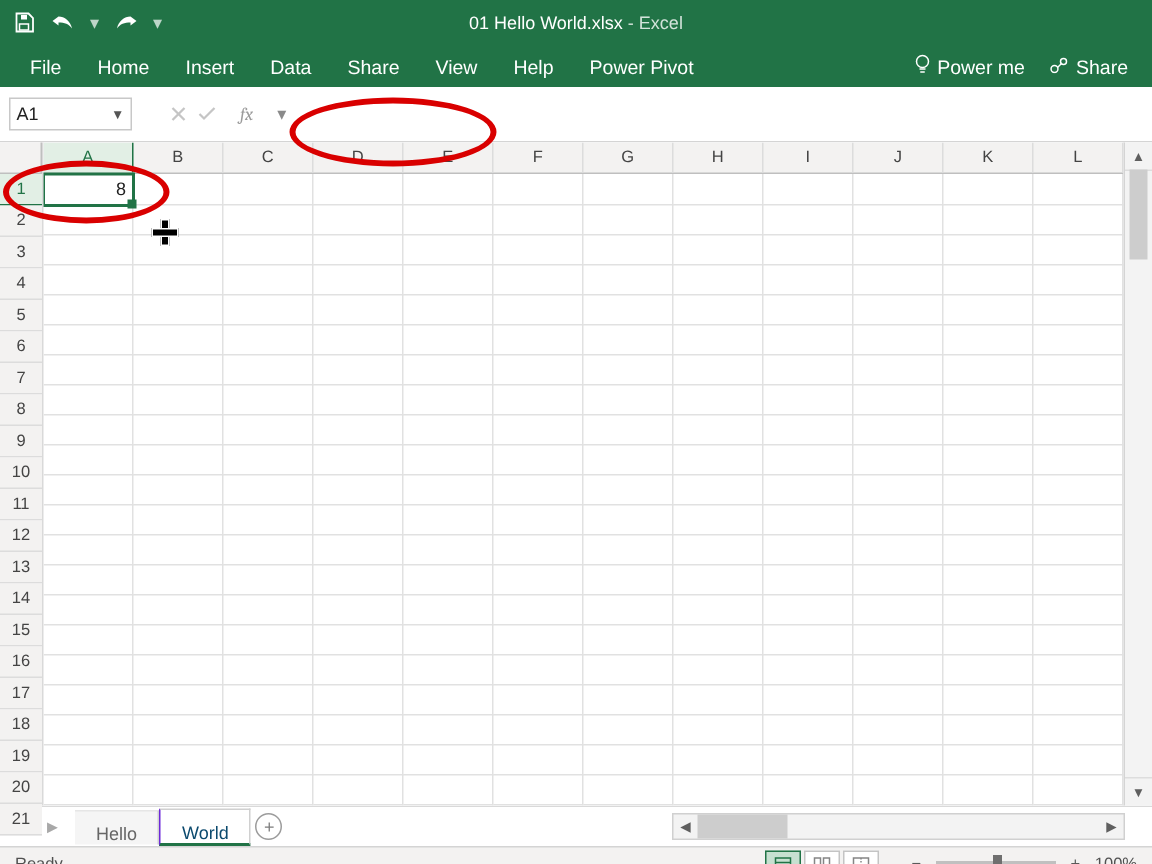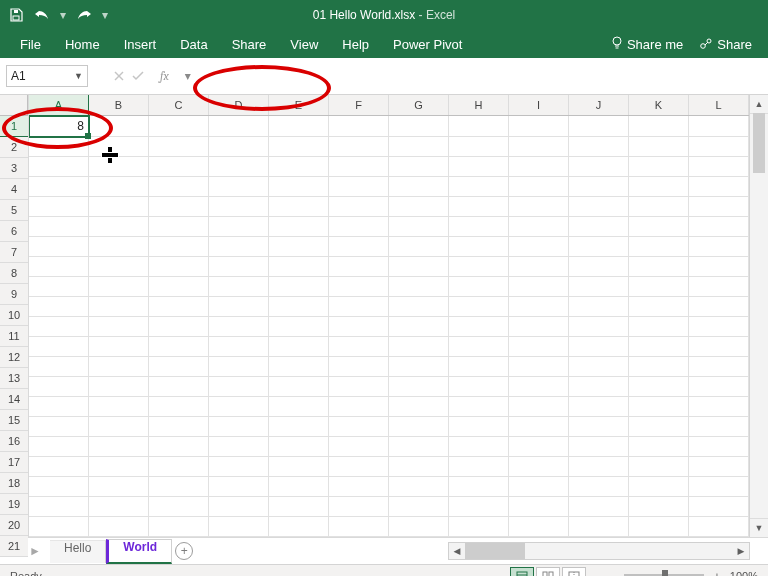--- a/index.html
+++ b/index.html
@@ -56,22 +56,22 @@
 
 .cursor-plus{position:absolute;z-index:5;width:16px;height:16px;pointer-events:none}
 .cursor-plus::before,.cursor-plus::after{content:"";position:absolute;background:#000}
 .cursor-plus::before{left:6px;top:0;width:4px;height:16px;border:1px solid #fff}
 .cursor-plus::after{top:6px;left:0;height:4px;width:16px;border:1px solid #fff}
 
 
 .tabs-row{height:26px;background:#fff;border-top:1px solid #d9d9d9;display:flex;align-items:center;font-size:12px}
 .tabs-nav{display:flex;align-items:center;gap:6px;padding:0 8px;color:#a8a8a8}
 .tabs-nav .navbtn{width:14px;text-align:center}
-.sheet-tab{height:22px;padding:0 14px;border-right:1px solid #d0d0d0;display:flex;align-items:flex-start;color:#555;cursor:pointer}
-.sheet-tab.active{background:#fff;border-bottom:2px solid #217346;border-top:1px solid #d0d0d0;border-left:3px solid #6d28d9;font-weight:700;color:#6d28d9}
+.sheet-tab{height:22px;padding:0 14px;border-right:1px solid #d0d0d0;display:flex;align-items:flex-end;color:#555;cursor:pointer}
+.sheet-tab.active{background:#fff;border-bottom:2px solid #217346;border-top:1px solid #d0d0d0;border-left:1px solid #6d28d9;font-weight:400;color:#0c4a6e}
 .sheet-tab.inactive{background:#f5f5f5;color:#666;border-top:1px solid #e6e6e6}
 .addtab{width:24px;text-align:center;color:#7d7d7d}
 .tabs-row .spacer{flex:1}
 .hscroll{width:300px;height:16px;border:1px solid #d0d0d0;display:flex;align-items:center;background:#f3f3f3}
 .hscroll .harr{width:16px;text-align:center;color:#5f5f5f;font-size:9px}
 .hscroll .htrack{flex:1;position:relative;height:100%}
 .hscroll .hthumb{position:absolute;left:0;top:0;bottom:0;width:60px;background:#cdcdcd}
 
 
 .status{height:22px;background:#f3f2f1;border-top:1px solid #d4d4d4;display:flex;align-items:center;font-size:11px;color:#505050}
@@ -136,21 +136,21 @@
     <div class="tab">Help</div>
     <div class="tab">Power Pivot</div>
     <div class="spacer"></div>
     <div class="right">
       <div class="iconbtn">
         <span><svg width="12" height="14">
               <circle cx="6" cy="5" r="4" fill="none" stroke="#fff"></circle>
               <line x1="4" y1="10" x2="8" y2="10" stroke="#fff"></line>
               <line x1="4.5" y1="12" x2="7.5" y2="12" stroke="#fff"></line>
             </svg></span>
-        <span>Share me</span>
+        <span>Power me</span>
       </div>
       <div class="iconbtn">
         <span><svg width="14" height="12">
               <circle cx="4" cy="9" r="2.3" fill="none" stroke="#fff"></circle>
               <circle cx="10" cy="4" r="2" fill="none" stroke="#fff"></circle>
               <path d="M6 8l3-3" stroke="#fff"></path>
             </svg></span>
         <span>Share</span>
       </div>
     </div>

